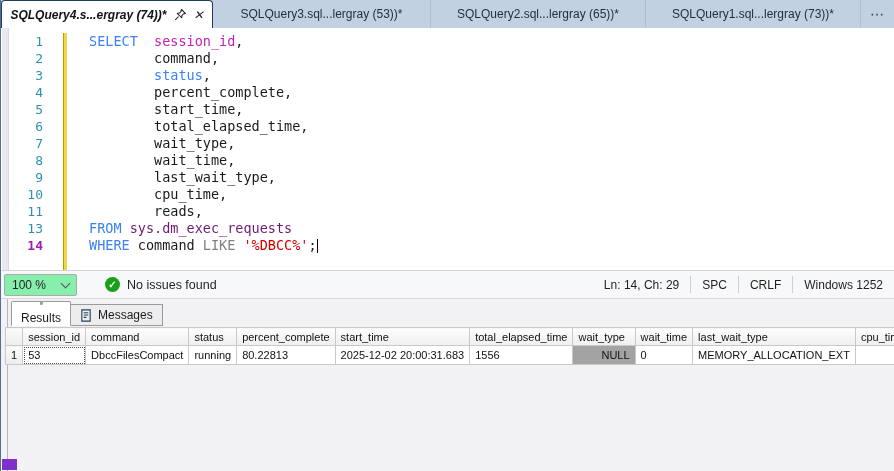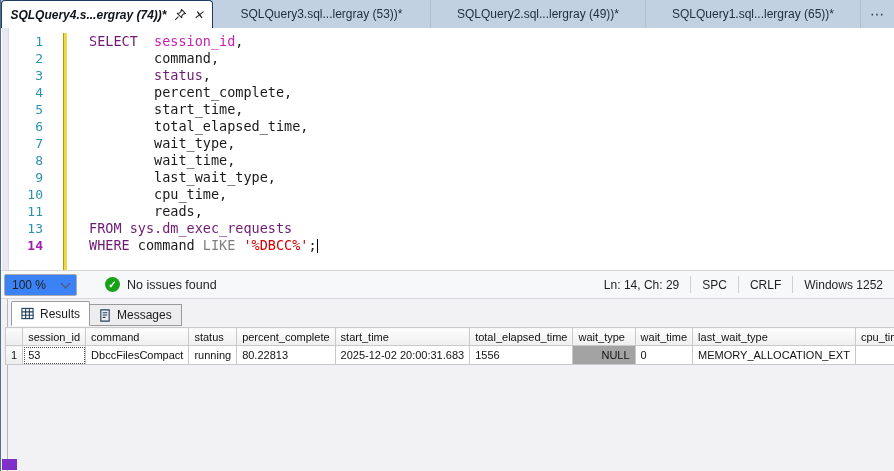--- a/index.html
+++ b/index.html
@@ -26,47 +26,47 @@
   
   .editor { position:relative; height:243px; background:#FFFFFF; border-bottom:1px solid #D5D5D5; }
   .margin-strip { position:absolute; left:1px; top:0; width:7px; height:100%; background:#E9E9F2; border-right:1px solid #D9D9E2; }
   .changes-bar { position:absolute; left:62px; top:5px; width:4px; height:237px;
                  background:linear-gradient(to right,#B89B00 0 1px,#EFD64A 1px 4px); }
   .code-area { position:absolute; left:0; top:5px; width:100%; }
   .cl { height:17px; line-height:17px; font-family:"DejaVu Sans Mono", monospace; font-size:13.5px; white-space:pre; display:flex; }
   .ln { display:inline-block; width:42px; text-align:right; color:#2B91AF; font-size:13px; flex:0 0 auto; }
   .ln.current { color:#a21caf; font-weight:bold; }
   .code { padding-left:46px; color:#1A1A1A; }
-  .kw  { color:#701a75; }
+  .kw  { color:#3b82f6; }
   .colname { color:#C71FB4; }
   .tbl { color:#701a75; }
   .op  { color:#808080; }
   .str { color:#D40000; }
   .caret { display:inline-block; width:1px; height:14px; background:#000; vertical-align:text-bottom; }
 
   
   .status-strip { height:28px; background:#F7F8FA; display:flex; align-items:center; border-bottom:1px solid #D8D8DC; font-size:12px; color:#1F1F1F; }
-  .zoom-box { margin-left:3px; width:73px; height:22px; background:#3b82f6; border:1px solid #ABABAB; border-radius:2px;
+  .zoom-box { margin-left:3px; width:73px; height:22px; background:#86efac; border:1px solid #ABABAB; border-radius:2px;
               display:flex; align-items:center; padding:0 7px; justify-content:space-between; }
   .chev { width:7px; height:7px; border-right:1.4px solid #555; border-bottom:1.4px solid #555;
           transform:rotate(45deg); margin-top:-3px; }
   .issues { display:flex; align-items:center; gap:7px; margin-left:28px; font-size:12.5px; }
   .check-circle { width:15px; height:15px; border-radius:50%; background:#18A018; color:#fff; font-size:10px;
                   font-weight:bold; display:flex; align-items:center; justify-content:center; }
   .strip-right { margin-left:auto; display:flex; align-items:center; height:100%; white-space:nowrap; }
   .strip-item { padding:0 11px; display:flex; align-items:center; height:60%; border-left:1px solid #CFCFCF; }
   .strip-item:first-child { border-left:none; }
 
   
   .results-pane { position:relative; height:172px; background:#F2F2F4; overflow:hidden; }
   .inner-vline { position:absolute; left:6px; top:0; bottom:0; width:1px; background:#AEB8C2; }
   .rtabs { display:flex; align-items:flex-end; height:27px; padding-left:10px; gap:0; }
   .rtab { display:flex; align-items:center; gap:6px; font-size:12px; color:#1A1A1A; padding:0 9px;
           border:1px solid #9A9A9A; background:#EDEDEF; height:22px; }
-  .rtab.active { background:#FFFFFF; height:25px; border-bottom-color:#FFFFFF; border-radius:2px 2px 0 0; z-index:2; }
+  .rtab.active { background:#FFFFFF; height:25px; border-bottom-color:#FFFFFF; border-radius:2px 2px 0 0; z-index:2;flex-direction:column; }
   .rtab.inactive { border-left:none; }
 
   .grid-wrap { position:absolute; left:4px; top:28px; right:0; overflow:hidden; }
   table.grid { border-collapse:collapse; table-layout:fixed; font-size:11px; color:#111; }
   .grid th, .grid td { border:1px solid #C9C9C9; overflow:hidden; white-space:nowrap; padding:0 5px; font-weight:normal; text-align:left; }
   .grid th { height:18px; background:linear-gradient(#FDFDFD,#EFEFEF); }
   .grid td { height:19px; background:#FFFFFF; }
   .grid td.rownum, .grid th.rownum { background:linear-gradient(#FBFBFB,#EDEDED); text-align:center; }
   td.focus-cell { outline:1px dotted #4A4A4A; outline-offset:-2px;margin-left:40px; }
   td.null-cell { background:#a3a3a3;padding-left:28px; }
@@ -86,24 +86,24 @@
           <path d="M9.2 1.8 L14.2 6.8 L11.5 7.5 L9.8 9.2 L9.5 12 L4 6.5 L6.8 6.2 L8.5 4.5 Z"></path>
           <path d="M5.5 10.5 L1.5 14.5"></path>
         </svg>
       </span>
       <span class="close-icon">✕</span>
     </div>
     <div class="tab inactive tab-w2">
       <span>SQLQuery3.sql...lergray (53))*</span>
     </div>
     <div class="tab inactive tab-w3">
-      <span>SQLQuery2.sql...lergray (49))*</span>
+      <span>SQLQuery2.sql...lergray (65))*</span>
     </div>
     <div class="tab inactive tab-w4">
-      <span>SQLQuery1.sql...lergray (65))*</span>
+      <span>SQLQuery1.sql...lergray (73))*</span>
     </div>
     <div class="tab-overflow">⋯</div>
   </div>
 
   <div class="editor">
     <div class="margin-strip"></div>
     <div class="changes-bar"></div>
     <div class="code-area">
       <div class="cl"><span class="ln">1</span><span class="code"><span class="kw">SELECT</span><span>  </span><span class="colname">session_id</span><span>,</span></span></div>
       <div class="cl"><span class="ln">2</span><span class="code">        command,</span></div>

